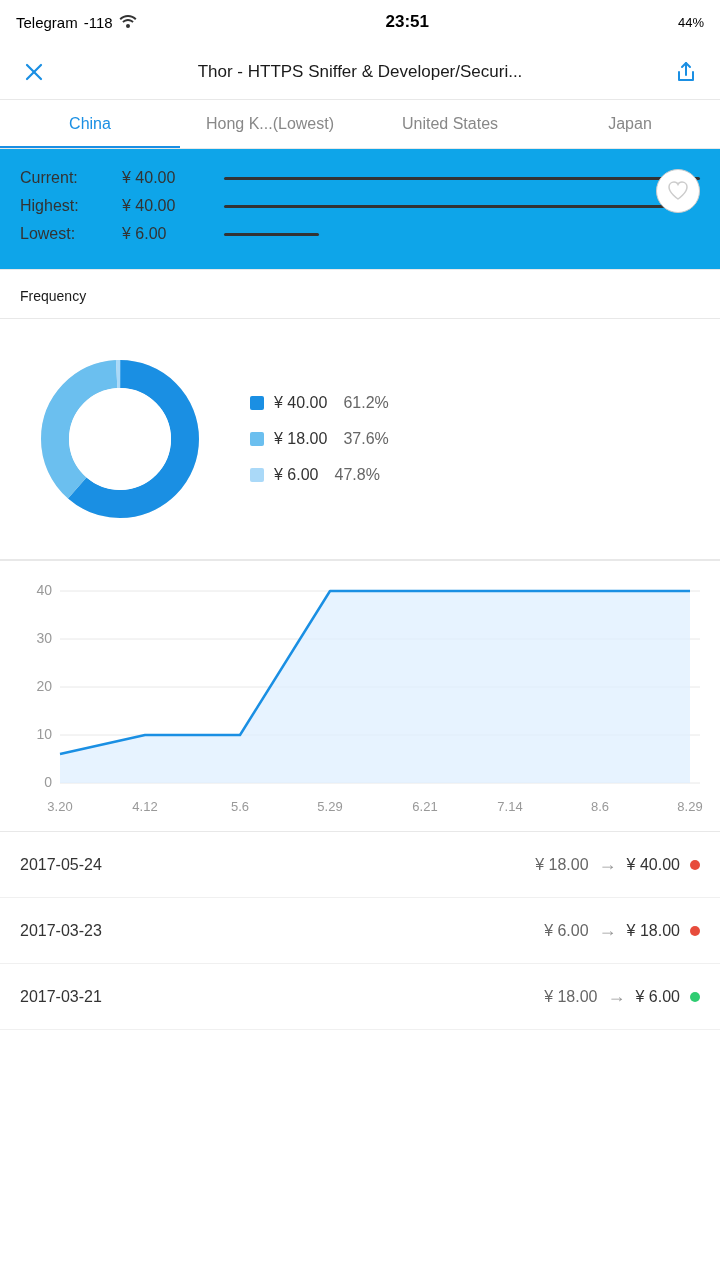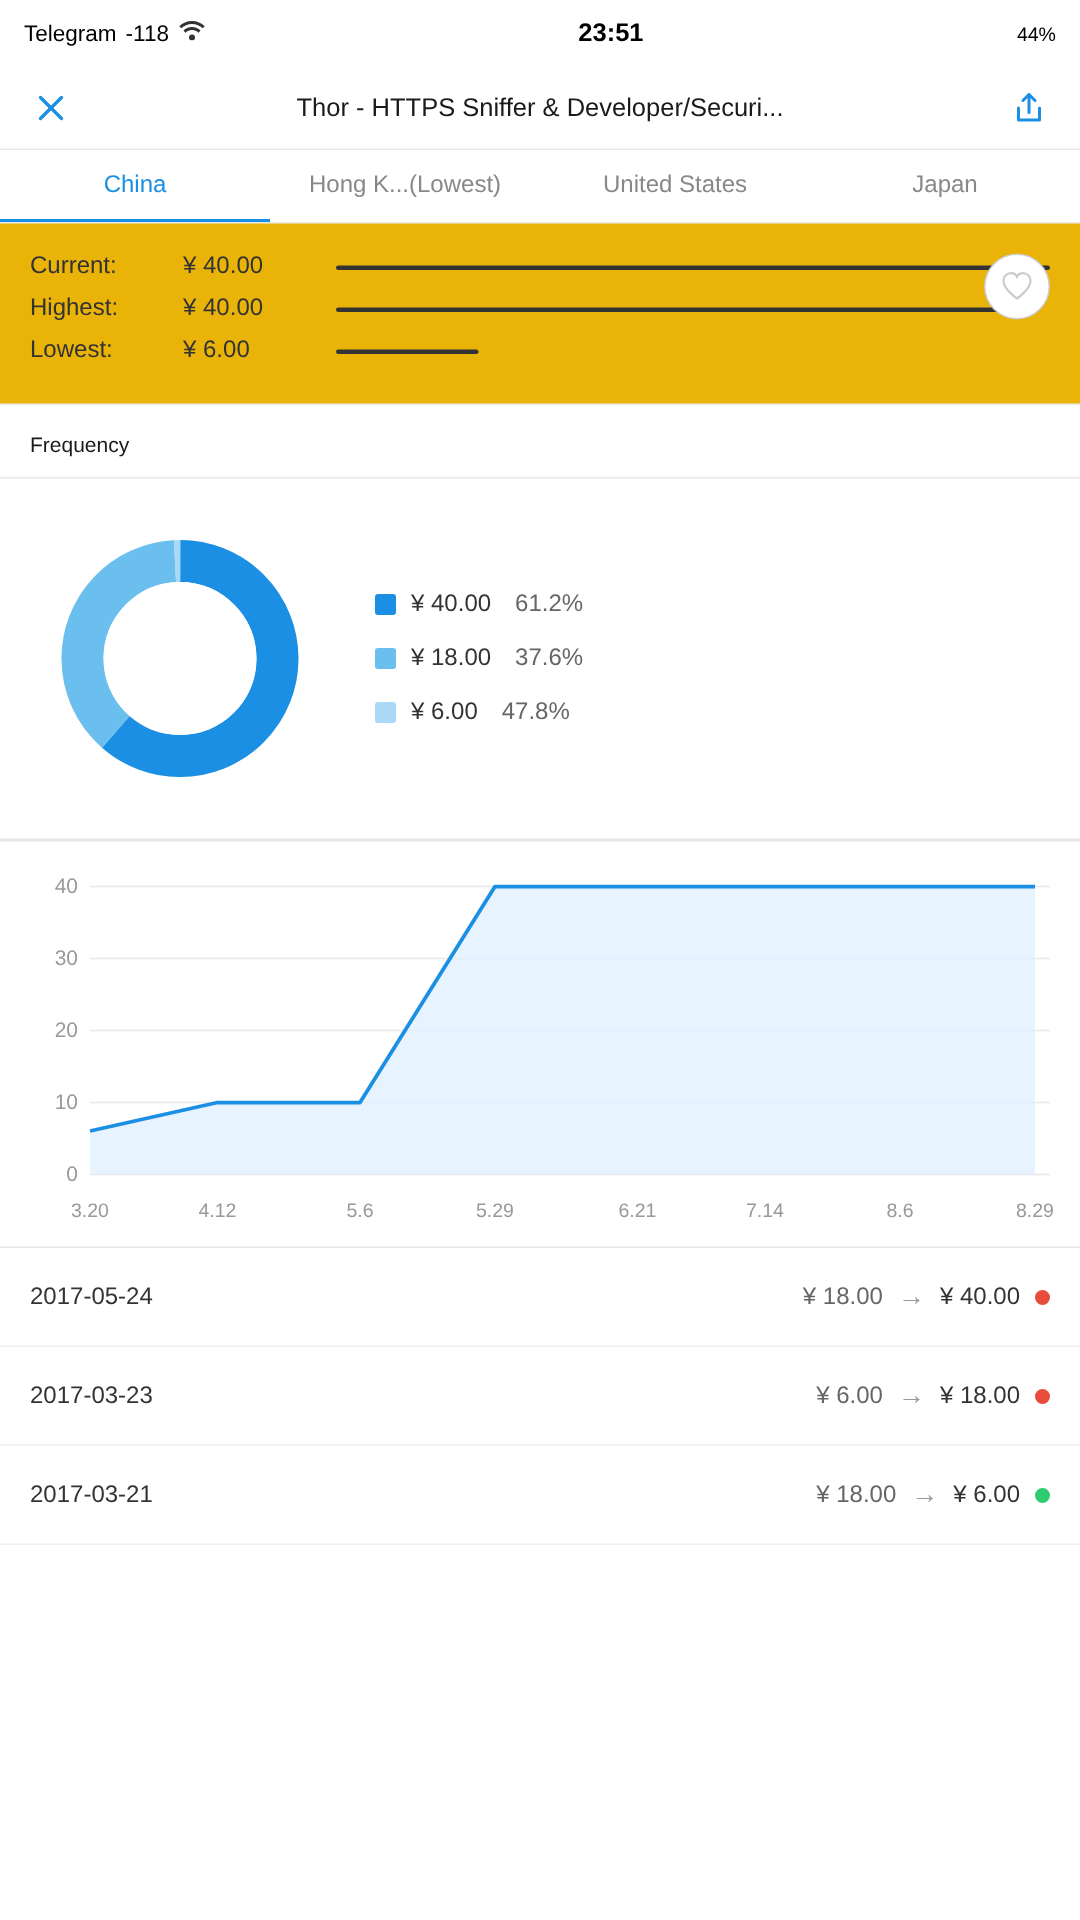--- a/index.html
+++ b/index.html
@@ -82,21 +82,21 @@
       bottom: 0;
       left: 0;
       right: 0;
       height: 2px;
       background: #1a8fe3;
     }
 
     
     .price-section {
       padding: 20px 20px 16px 20px;
-      background: #eab308;
+      background: #0ea5e9;
       position: relative;
     }
     .price-row {
       display: flex;
       align-items: center;
       margin-bottom: 10px;
       gap: 12px;
     }
     .price-label {
       font-size: 16px;

